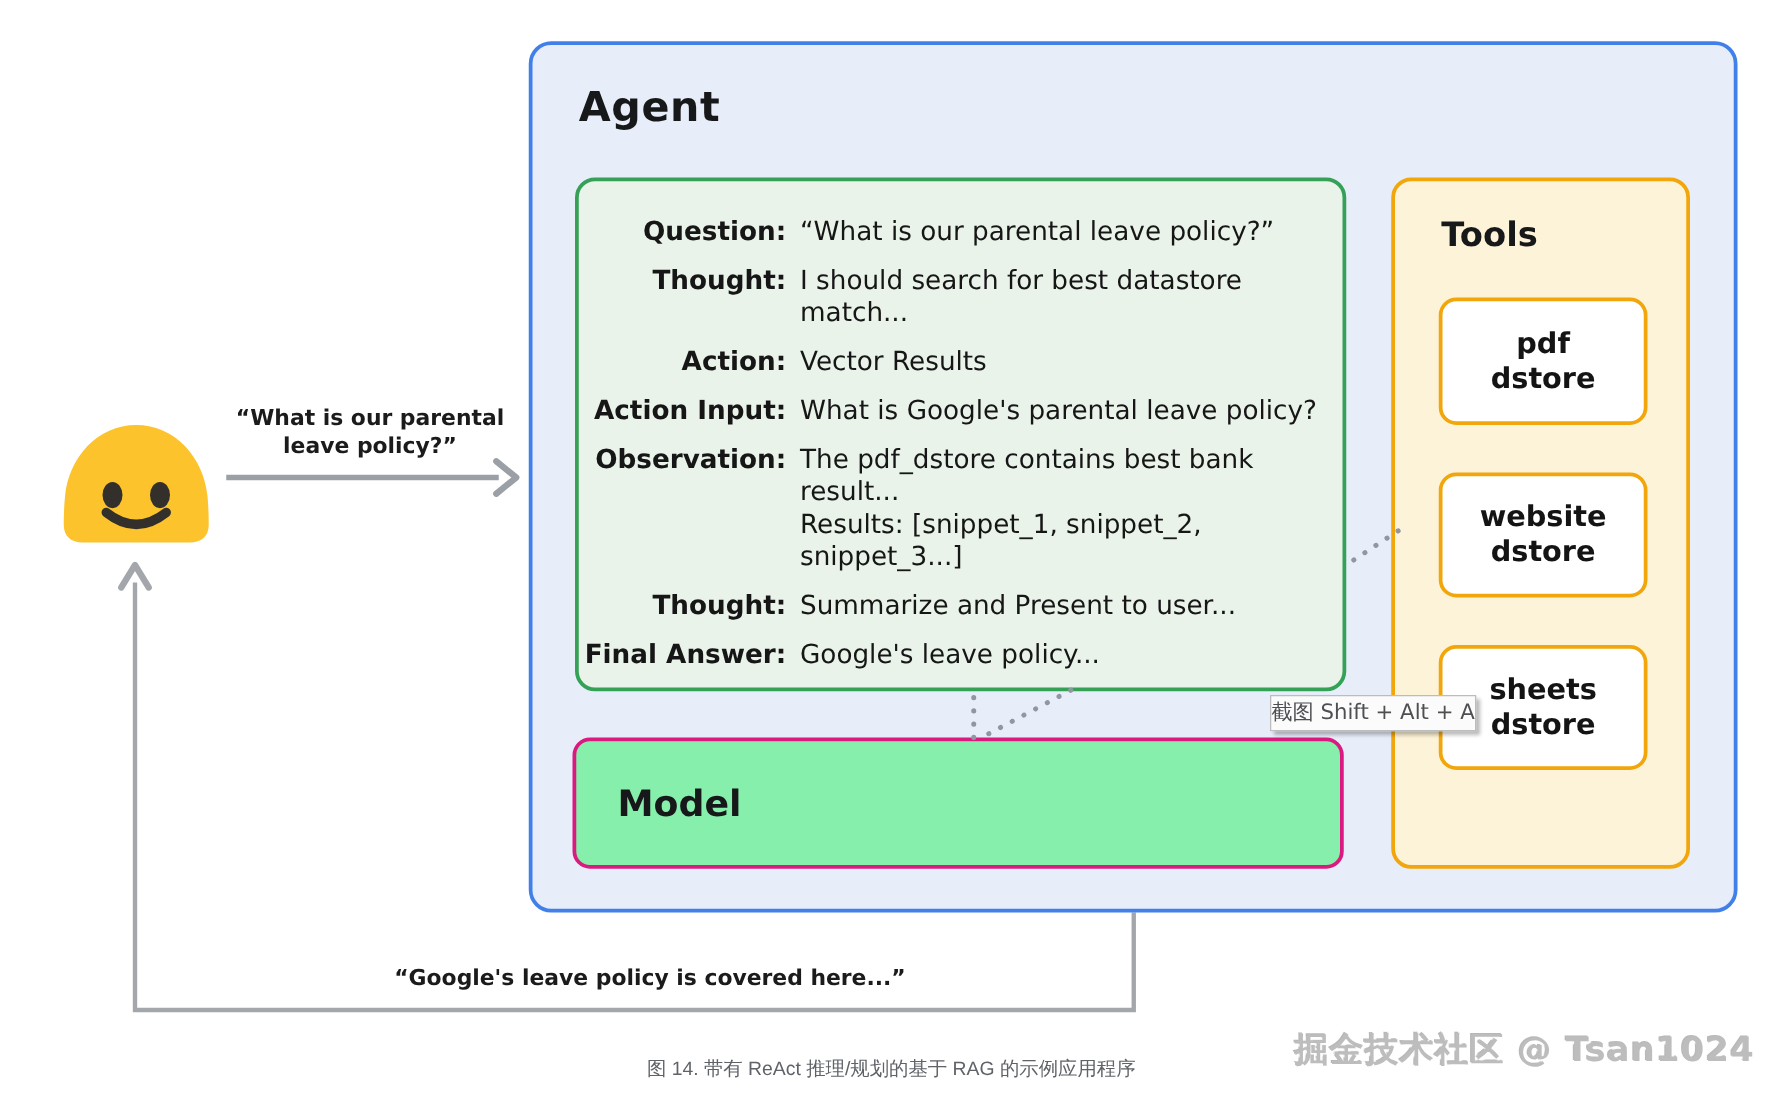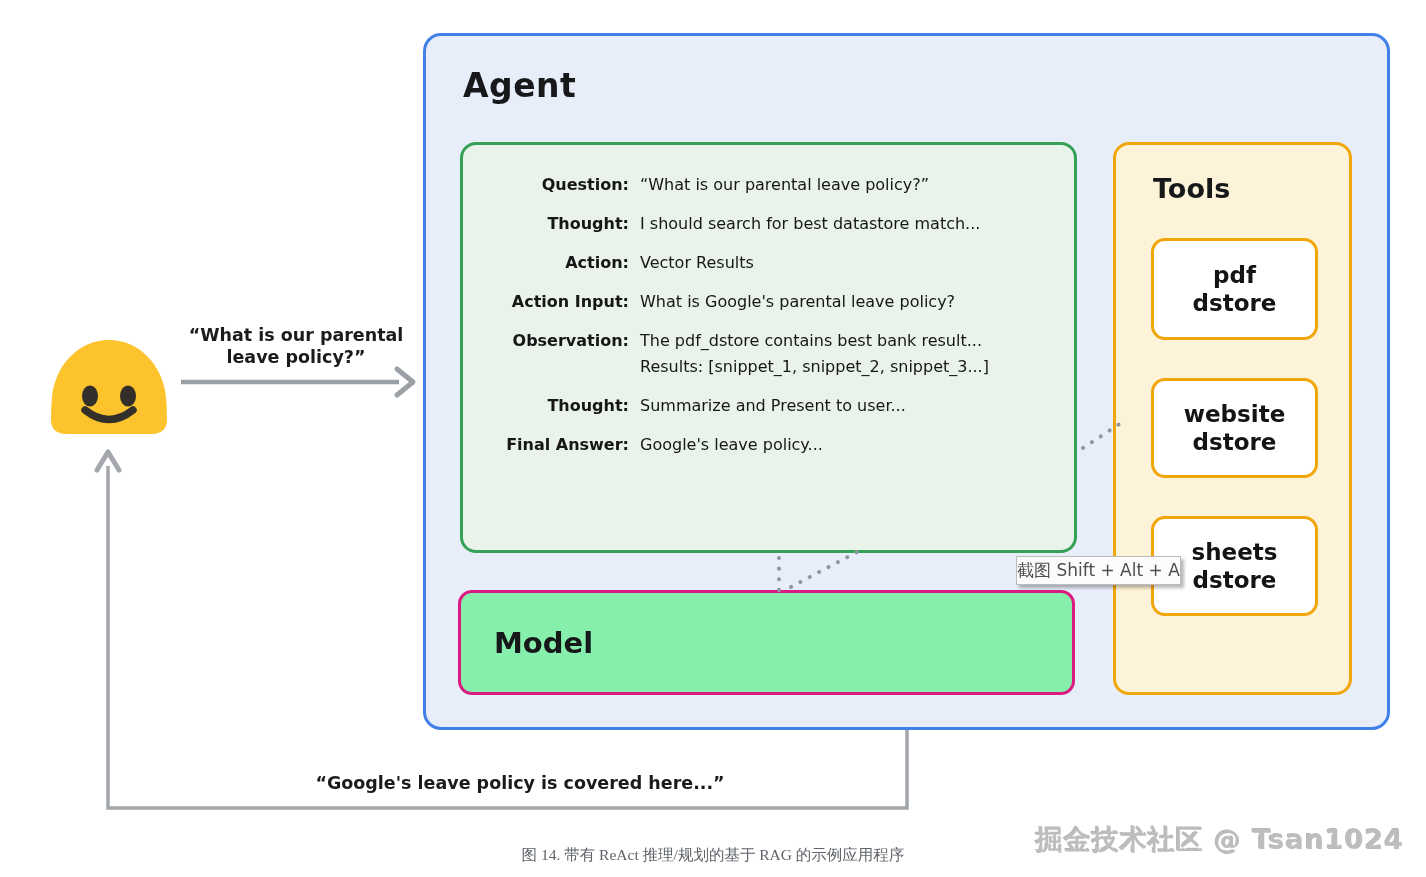--- a/index.html
+++ b/index.html
@@ -21,21 +21,21 @@
   
   #agent-box { position:absolute; left:423px; top:33px; width:967px; height:697px;
                background:#e8edfa; border:3px solid #4080e8; border-radius:18px; z-index:1; }
   #agent-title { position:absolute; left:37px; top:30px; font-size:33px; font-weight:bold;
                  color:#17181a; letter-spacing:0.5px; }
 
   
   #scratchpad { position:absolute; left:34px; top:106px; width:617px; height:411px;
                 background:#e9f3ea; border:3px solid #35a156; border-radius:16px;
                 padding:27px 10px 0 0; }
-  .sp-row { display:flex; margin-bottom:13px; font-size:16px; line-height:26px; color:#161616; }
+  .sp-row { display:flex; margin-bottom:13px; font-size:21px; line-height:26px; color:#161616; }
   .sp-label { width:166px; flex:none; text-align:right; font-weight:bold; }
   .sp-values { margin-left:11px; }
 
   
   #model-box { position:absolute; left:32px; top:554px; width:617px; height:105px;
                background:#86efac; border:3.5px solid #db1a81; border-radius:14px;
                display:flex; align-items:center; }
   #model-title { margin-left:33px; font-size:29px; font-weight:bold; color:#17181a; }
 
   
@@ -52,21 +52,21 @@
 
   
   #hotkey-tooltip { position:absolute; left:1016px; top:556px; height:29px; z-index:10;
                     background:#fbfbfb; border:1px solid #bcbcbc;
                     box-shadow:3px 3px 3px rgba(0,0,0,0.28);
                     font-size:17px; color:#4d4f52; line-height:27px; padding:0 0; white-space:nowrap; }
 
   
   #caption { position:absolute; left:0; top:845px; width:1426px; text-align:center;
              font-size:15.5px; color:#5f6368; z-index:2;
-             font-family:Liberation Serif, serif; }
+             font-family:Liberation Sans, sans-serif; }
   #watermark { position:absolute; right:22px; top:822px; font-size:27px; font-weight:bold;
                color:#bdbdbd; letter-spacing:1px; z-index:2;
                text-shadow:2px 2px 1px rgba(255,255,255,0.95), -1px -1px 0 rgba(125,125,125,0.55); }
 </style>
 </head>
 <body>
 
 <div id="stage">
 
   <svg id="connector-layer" class="layer" width="1426" height="877">

